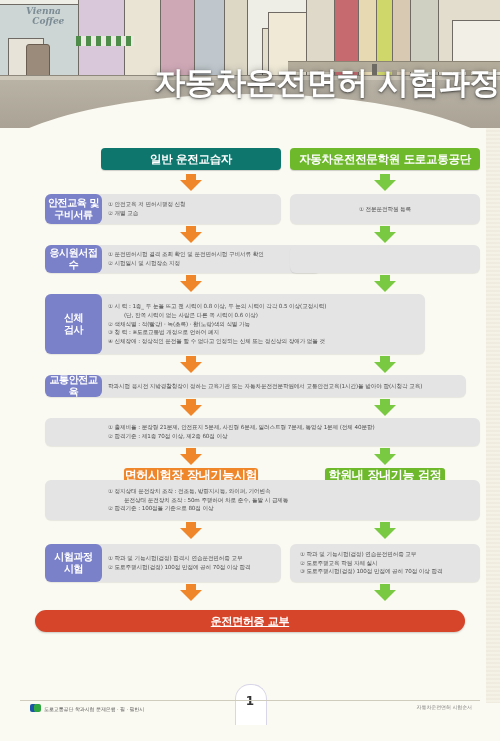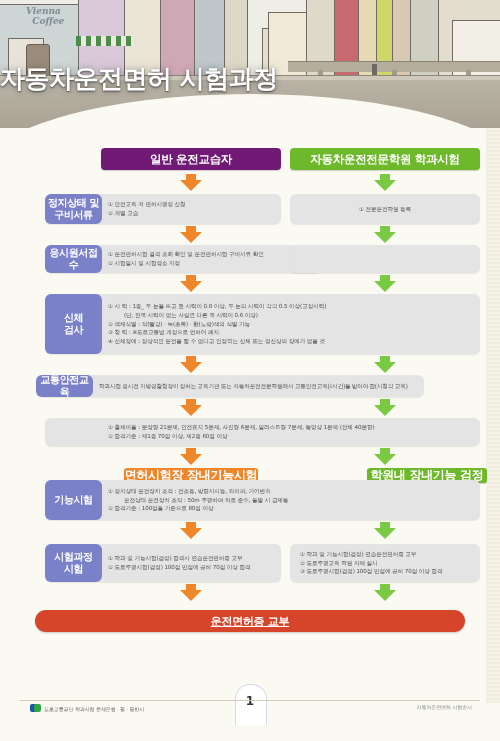--- a/index.html
+++ b/index.html
@@ -29,36 +29,36 @@
   }
   .sidewalk{
     position:absolute;left:0;bottom:40px;width:500px;height:12px;
     background:#cfc9bb;border-top:1px solid #8d877c;
   }
   .header-curve{
     position:absolute;left:-20px;bottom:-46px;width:540px;height:80px;
     background:#fbfaf2;border-radius:50% 50% 0 0 / 100% 100% 0 0;
   }
   .title{
-    position:absolute;left:0;top:62px;width:500px;text-align:left;
-    font-size:25px;font-weight:bold;color:#ffffff;
+    position:absolute;left:0;top:62px;width:500px;text-align:right;
+    font-size:31px;font-weight:bold;color:#ffffff;
     letter-spacing:-0.5px;
     text-shadow:0 1px 2px rgba(40,40,40,.75), 0 0 6px rgba(60,60,60,.5);
     z-index:5;
   }
   
   .flow{position:absolute;left:0;top:132px;width:500px;}
   .col-head{
     position:absolute;top:0;height:22px;border-radius:4px;
     color:#fff;font-size:11.5px;font-weight:bold;
     display:flex;align-items:center;justify-content:center;
     letter-spacing:-0.3px;
     box-shadow:0 1px 1px rgba(0,0,0,.18);
   }
-  .col-head.left{left:101px;width:180px;background:#701a75;}
+  .col-head.left{left:101px;width:180px;background:#0f766e;}
   .col-head.right{left:290px;width:190px;background:#6eb92b;}
 
   .arrow{
     position:absolute;width:0;height:0;
   }
   .arrow-o{
     border-left:11px solid transparent;border-right:11px solid transparent;
     border-top:11px solid #f0862a;
   }
   .arrow-g{
@@ -92,21 +92,21 @@
     padding:0 10px;box-sizing:border-box;
     box-shadow:0 1px 1px rgba(0,0,0,.08);
   }
   .sub-tag{
     position:absolute;height:15px;border-radius:3px;color:#fff;
     font-size:12px;font-weight:bold;display:flex;align-items:center;
     justify-content:center;letter-spacing:-0.3px;
     box-shadow:0 1px 1px rgba(0,0,0,.18);
   }
   .sub-tag.o{background:#f0862a;}
-  .sub-tag.g{background:#6eb92b;margin-left:42px;}
+  .sub-tag.g{background:#6eb92b;}
   .final{
     position:absolute;left:35px;width:430px;height:22px;border-radius:11px;
     background:#d6452a;color:#fff;font-size:11px;font-weight:bold;
     display:flex;align-items:center;justify-content:center;
     letter-spacing:-0.3px;box-shadow:0 1px 2px rgba(0,0,0,.2);
   }
   
   .pagenum-arch{
     position:absolute;left:235px;top:684px;width:30px;height:40px;
     background:#fff;border:1px solid #d8d6e8;border-bottom:none;
@@ -193,31 +193,31 @@
     <div class="header-curve"></div>
   </div>
 
   <div class="title">자동차운전면허 시험과정</div>
 
   <div class="edge-texture"></div>
 
   <div class="flow">
 
     <div class="col-head left" style="top:16px;">일반 운전교습자</div>
-    <div class="col-head right" style="top:16px;">자동차운전전문학원 학과시험</div>
+    <div class="col-head right" style="top:16px;">자동차운전전문학원 도로교통공단</div>
 
     <div class="arrow-stem-o" style="left:186px;top:42px;"></div>
     <div class="arrow arrow-o" style="left:180px;top:48px;"></div>
     <div class="arrow-stem-g" style="left:380px;top:42px;"></div>
     <div class="arrow arrow-g" style="left:374px;top:48px;"></div>
 
     <div class="stage" style="left:45px;top:62px;width:236px;height:30px;">
       <div class="stage-label">
         <span>
-          <span>정지상태 및</span><br>
+          <span>안전교육 및</span><br>
           <span>구비서류</span>
         </span>
       </div>
       <div class="stage-body">
         <div class="li">① 안전교육 저 면허시행정 신청</div>
         <div class="li">② 개별 교습</div>
       </div>
     </div>
     <div class="plain" style="left:290px;top:62px;width:190px;height:30px;">
       <div class="li" style="text-align:center;">① 전문운전학원 등록</div>
@@ -237,42 +237,42 @@
         <div class="li">② 시험일시 및 시험장소 지정</div>
       </div>
     </div>
     <div class="plain" style="left:290px;top:113px;width:190px;height:28px;"></div>
 
     <div class="arrow-stem-o" style="left:186px;top:143px;"></div>
     <div class="arrow arrow-o" style="left:180px;top:149px;"></div>
     <div class="arrow-stem-g" style="left:380px;top:143px;"></div>
     <div class="arrow arrow-g" style="left:374px;top:149px;"></div>
 
-    <div class="stage" style="left:45px;top:162px;width:435px;height:60px;">
+    <div class="stage" style="left:45px;top:162px;width:380px;height:60px;">
       <div class="stage-label">
         <span>
           <span>신체</span><br>
           <span>검사</span>
         </span>
       </div>
       <div class="stage-body">
         <div class="li">① 시    력 : 1종_ 두 눈을 뜨고 잰 시력이 0.8 이상, 두 눈의 시력이 각각 0.5 이상(교정시력)</div>
         <div class="li ind">(단, 한쪽 시력이 없는 사람은 다른 쪽 시력이 0.6 이상)</div>
         <div class="li">② 색채식별 : 적(빨강) · 녹(초록) · 황(노랑)색의 식별 가능</div>
         <div class="li">③ 청    력 : ※도로교통법 개정으로 언하여 폐지</div>
         <div class="li">④ 신체장애 : 정상적인 운전을 할 수 없다고 인정되는 신체 또는 정신상의 장애가 없을 것</div>
       </div>
     </div>
 
     <div class="arrow-stem-o" style="left:186px;top:224px;"></div>
     <div class="arrow arrow-o" style="left:180px;top:230px;"></div>
     <div class="arrow-stem-g" style="left:380px;top:224px;"></div>
     <div class="arrow arrow-g" style="left:374px;top:230px;"></div>
 
-    <div class="stage" style="left:36px;top:243px;width:388px;height:22px;font-family:Liberation Serif, serif;">
+    <div class="stage" style="left:45px;top:243px;width:421px;height:22px;">
       <div class="stage-label">
         <span>교통안전교육</span>
       </div>
       <div class="stage-body">
         <div class="li">학과시험 응시전 지방경찰청장이 정하는 교육기관 또는 자동차운전전문학원에서 교통안전교육(1시간)을 받아야 함(시청각 교육)</div>
       </div>
     </div>
 
     <div class="arrow-stem-o" style="left:186px;top:267px;"></div>
     <div class="arrow arrow-o" style="left:180px;top:273px;"></div>
@@ -288,23 +288,20 @@
 
     <div class="arrow-stem-o" style="left:186px;top:316px;"></div>
     <div class="arrow arrow-o" style="left:180px;top:322px;"></div>
     <div class="arrow-stem-g" style="left:380px;top:316px;"></div>
     <div class="arrow arrow-g" style="left:374px;top:322px;"></div>
 
     <div class="sub-tag o" style="left:124px;top:336px;width:134px;">면허시험장 장내기능시험</div>
     <div class="sub-tag g" style="left:325px;top:336px;width:120px;">학원내 장내기능 검정</div>
 
     <div class="stage" style="left:45px;top:348px;width:435px;height:40px;">
-      <div class="stage-label">
-        <span>기능시험</span>
-      </div>
       <div class="stage-body">
         <div class="li">① 정지상태 운전장치 조작 : 전조등, 방향지시등, 와이퍼, 기어변속</div>
         <div class="li ind">운전상태 운전장치 조작 : 50m 주행하며 차로 준수, 돌발 시 급제동</div>
         <div class="li">② 합격기준 : 100점을 기준으로 80점 이상</div>
       </div>
     </div>
 
     <div class="arrow-stem-o" style="left:186px;top:390px;"></div>
     <div class="arrow arrow-o" style="left:180px;top:396px;"></div>
     <div class="arrow-stem-g" style="left:380px;top:390px;"></div>

